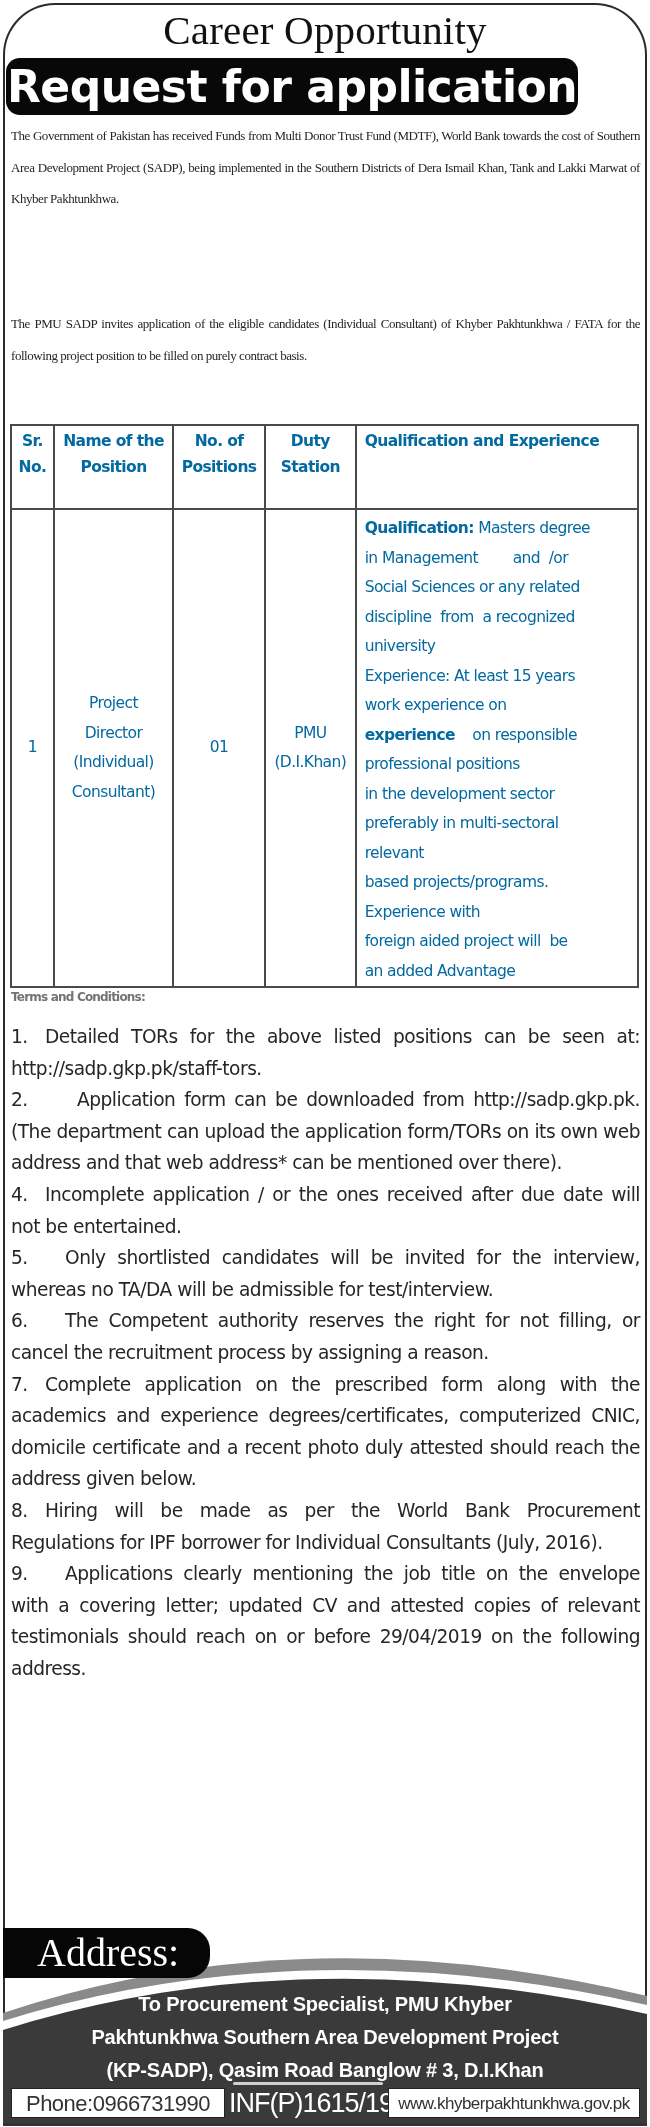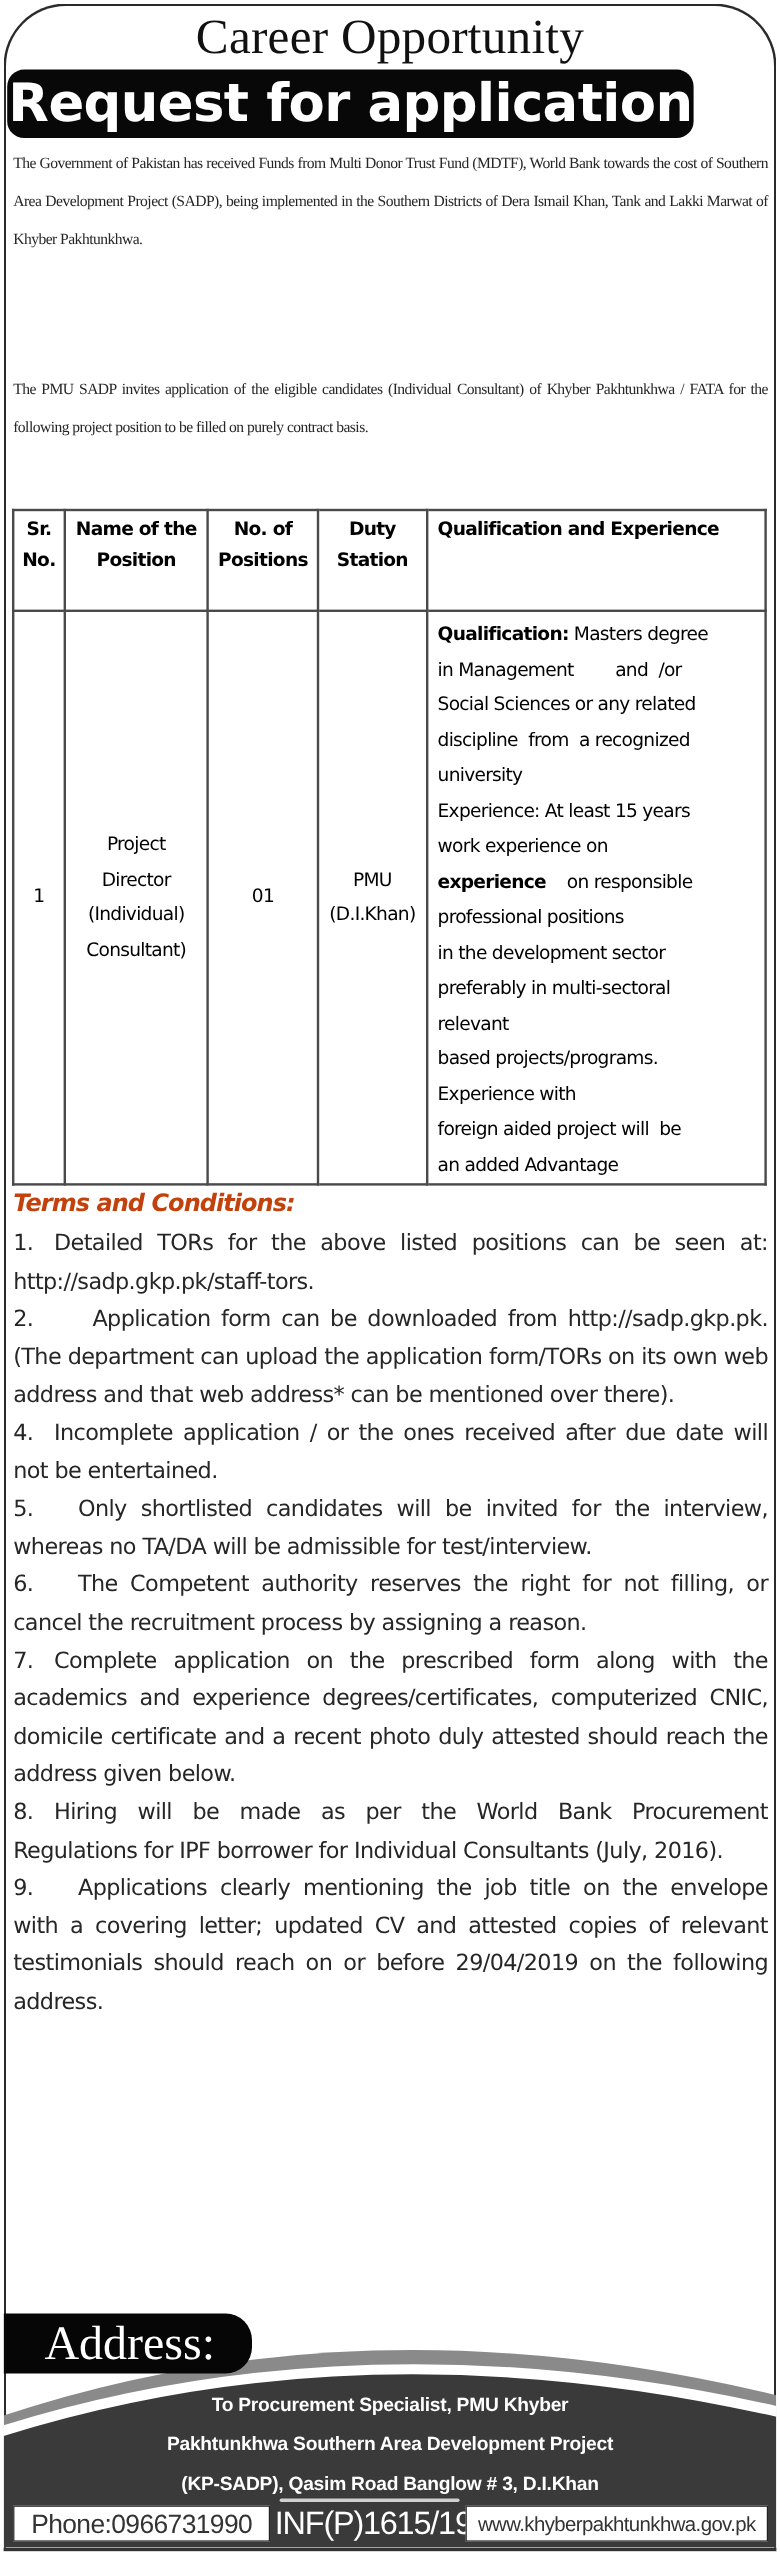--- a/index.html
+++ b/index.html
@@ -27,35 +27,35 @@
   .para {
     position: absolute; left: 11px; width: 629px;
     font-family: Liberation Serif, serif; font-size: 13px; line-height: 31.5px;
     text-align: justify; text-align-last: left; color: #262626; letter-spacing: -0.45px;
   }
   .intro1 { top: 120px; }
   .intro2 { top: 308px; }
 
   table.positions {
     position: absolute; left: 10px; top: 424px; width: 629px; height: 557px;
-    border-collapse: collapse; font-family: "DejaVu Sans", sans-serif; color: #000000;
+    border-collapse: collapse; font-family: "DejaVu Sans", sans-serif; color: #0369a1;
     font-size: 15.5px; letter-spacing: -0.6px;
   }
   table.positions th, table.positions td { border: 2px solid #4a4a4a; vertical-align: top; }
   table.positions th { font-weight: bold; line-height: 26px; padding-top: 2px; text-align: center; height: 84px; }
   table.positions th.qual-head { text-align: left; padding-left: 8px; }
   table.positions td { line-height: 29.5px; }
   td.mid { vertical-align: middle !important; text-align: center; }
   td.qual { padding: 4px 6px 0 8px; font-size: 15.5px; }
   td.qual .ql { display: block; white-space: nowrap; }
   td.qual b { font-weight: bold; }
 
   .terms-head {
     position: absolute; left: 11px; top: 990px;
-    font-family: "DejaVu Sans", sans-serif; font-weight: bold; font-size: 20px; color: #c2410c; letter-spacing: -0.8px; font-style: italic;
+    font-family: "DejaVu Sans", sans-serif; font-weight: bold; font-size: 12px; color: #737373; letter-spacing: -0.8px;
   }
   .terms {
     position: absolute; left: 11px; top: 1021px; width: 629px;
     font-family: "DejaVu Sans", sans-serif; font-size: 18.6px; line-height: 31.6px;
     color: #262626; letter-spacing: -0.5px;
   }
   .term { text-align: justify; text-align-last: left; }
   .term .num { display: inline-block; width: 34px; }
   .term.wide .num { width: 66px; }
   .term.mid .num { width: 54px; }
@@ -63,21 +63,21 @@
   .address-area { position: absolute; left: 3px; top: 1918px; width: 644px; height: 205px; overflow: hidden; }
   .addr-panel { position: absolute; left: 0; top: 0; width: 644px; height: 205px; }
   .addr-tab {
     position: absolute; left: 0; top: 10px; width: 207px; height: 50px;
     background: #060606; border-radius: 0 22px 22px 0;
     color: #fff; font-family: "Liberation Serif", "DejaVu Serif", serif; font-size: 40px; line-height: 50px;
     padding-left: 34px;
   }
   .addr-lines {
     position: absolute; left: 0; top: 70px; width: 644px; text-align: center;
-    color: #fff; font-family: "Liberation Sans", sans-serif; font-weight: bold; font-size: 16px; line-height: 33px;
+    color: #fff; font-family: "Liberation Sans", sans-serif; font-weight: bold; font-size: 20px; line-height: 33px;
     letter-spacing: -0.2px;
   }
   .addr-line { display: block; white-space: nowrap; }
   .footer-row { position: absolute; top: 170px; left: 0; width: 644px; height: 33px; }
   .phone-box {
     position: absolute; left: 8px; top: 0; width: 214px; height: 30px; background: #fff; border: 1px solid #222;
     color: #333; font-family: "Liberation Sans", sans-serif; font-size: 22px; line-height: 30px; text-align: center; letter-spacing: -0.5px;
   }
   .inf-code {
     position: absolute; left: 226px; top: -2px; width: 160px; height: 34px;

